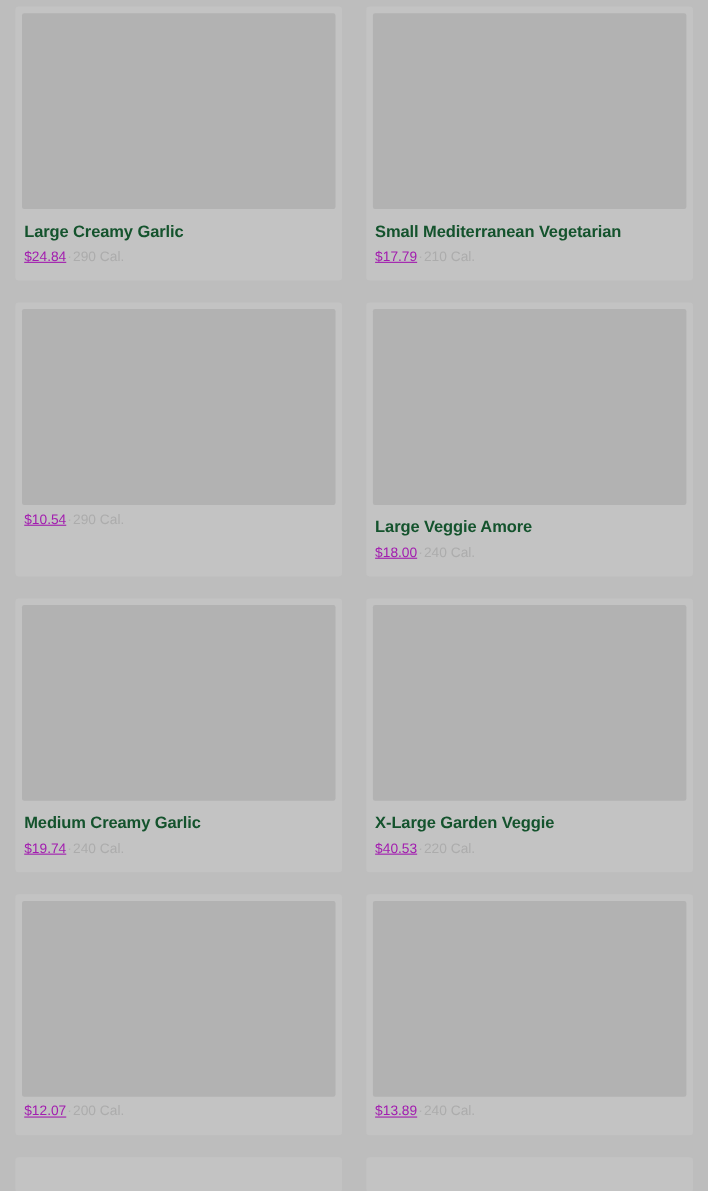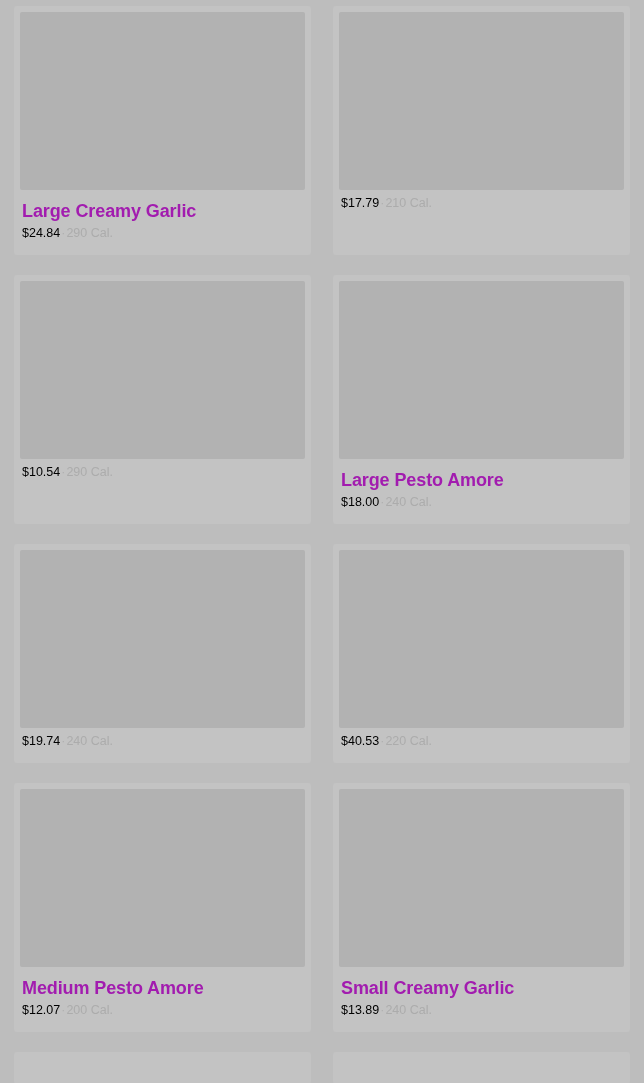--- a/index.html
+++ b/index.html
@@ -35,41 +35,42 @@
 
   .product-thumb {
     width: 100%;
     height: 178px;
     background: #b2b2b2;
     border-radius: 2px;
     flex: none;
   }
 
   .product-title {
-    font-size: 18px;
+    font-size: 15px;
     font-weight: bold;
-    color: #a21caf;
+    color: #14532d;
     line-height: 18px;
     margin-top: 12px;
     padding: 0 2px;
     white-space: nowrap;
     letter-spacing: -0.1px;
   }
 
   .product-meta {
     font-size: 12.5px;
     line-height: 16px;
     margin-top: 5px;
     padding: 0 2px;
     white-space: nowrap;
     color: #a8a8a8;
   }
 
   .product-price {
-    color: #000000;
+    color: #a21caf;
+    text-decoration: underline;
   }
 
   .meta-sep {
     color: #b0b0b0;
     padding: 0 1px;
   }
 
   .product-calories {
     color: #acacac;
   }
@@ -78,47 +79,48 @@
 <body>
 
 <div id="product-grid">
     <div class="product-card">
       <div class="product-thumb"></div>
       <div class="product-title">Large Creamy Garlic</div>
       <div class="product-meta"><span class="product-price">$24.84</span><span class="meta-sep">·</span><span class="product-calories">290 Cal.</span></div>
     </div>
     <div class="product-card">
       <div class="product-thumb"></div>
+      <div class="product-title">Small Mediterranean Vegetarian</div>
       <div class="product-meta"><span class="product-price">$17.79</span><span class="meta-sep">·</span><span class="product-calories">210 Cal.</span></div>
     </div>
     <div class="product-card">
       <div class="product-thumb"></div>
       <div class="product-meta"><span class="product-price">$10.54</span><span class="meta-sep">·</span><span class="product-calories">290 Cal.</span></div>
     </div>
     <div class="product-card">
       <div class="product-thumb"></div>
-      <div class="product-title">Large Pesto Amore</div>
+      <div class="product-title">Large Veggie Amore</div>
       <div class="product-meta"><span class="product-price">$18.00</span><span class="meta-sep">·</span><span class="product-calories">240 Cal.</span></div>
     </div>
     <div class="product-card">
       <div class="product-thumb"></div>
+      <div class="product-title">Medium Creamy Garlic</div>
       <div class="product-meta"><span class="product-price">$19.74</span><span class="meta-sep">·</span><span class="product-calories">240 Cal.</span></div>
     </div>
     <div class="product-card">
       <div class="product-thumb"></div>
+      <div class="product-title">X-Large Garden Veggie</div>
       <div class="product-meta"><span class="product-price">$40.53</span><span class="meta-sep">·</span><span class="product-calories">220 Cal.</span></div>
     </div>
     <div class="product-card">
       <div class="product-thumb"></div>
-      <div class="product-title">Medium Pesto Amore</div>
       <div class="product-meta"><span class="product-price">$12.07</span><span class="meta-sep">·</span><span class="product-calories">200 Cal.</span></div>
     </div>
     <div class="product-card">
       <div class="product-thumb"></div>
-      <div class="product-title">Small Creamy Garlic</div>
       <div class="product-meta"><span class="product-price">$13.89</span><span class="meta-sep">·</span><span class="product-calories">240 Cal.</span></div>
     </div>
     <div class="product-card">
       <div class="product-title"></div>
     </div>
     <div class="product-card">
       <div class="product-title"></div>
     </div>
   </div>
 

